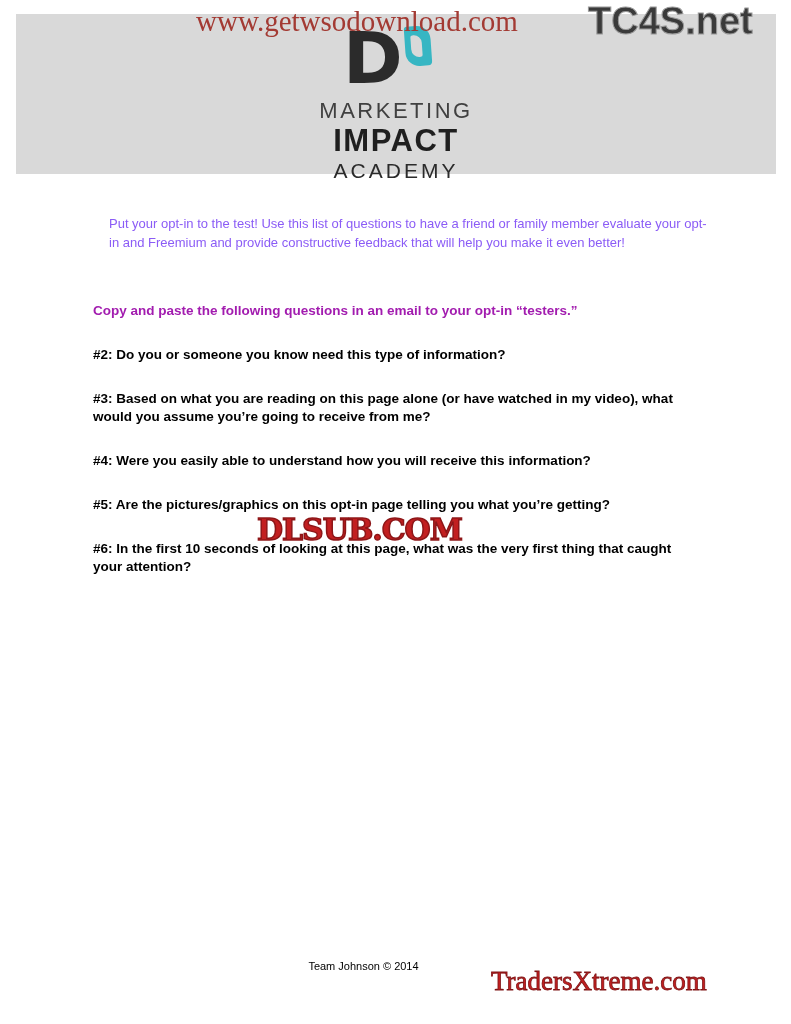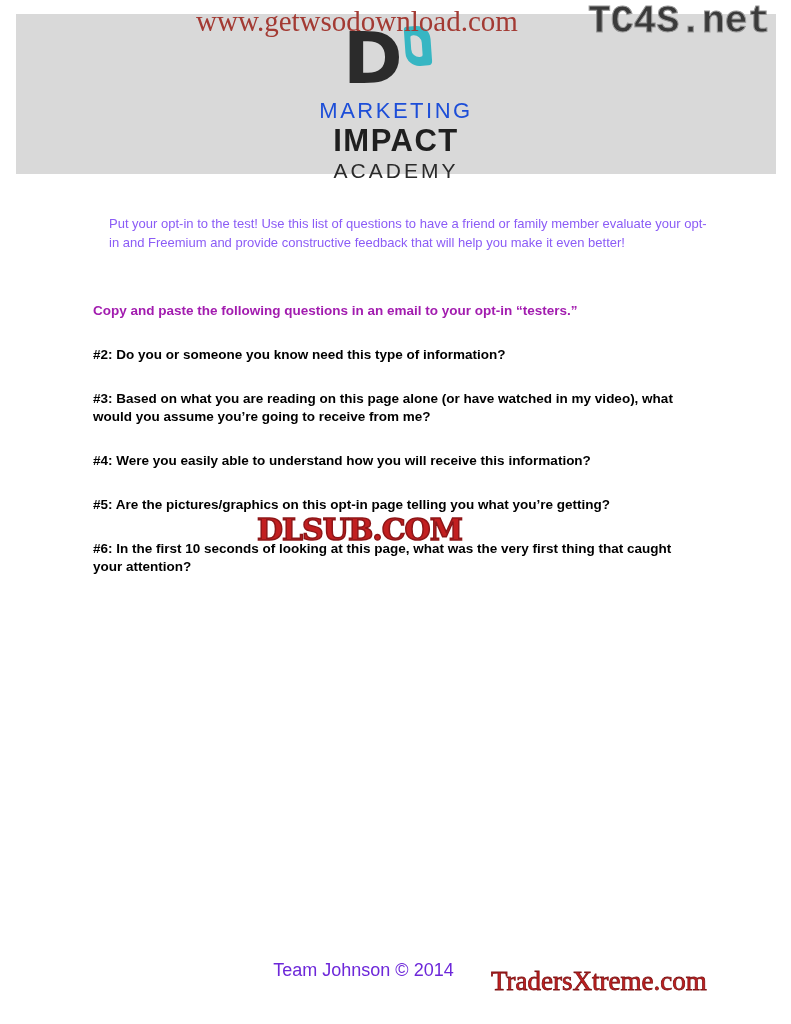--- a/index.html
+++ b/index.html
@@ -74,21 +74,21 @@
     top: 9px;
     width: 11px;
     height: 22px;
     background: #d9d9d9;
     border-radius: 2px 8px 2px 8px;
   }
   .logo-line1 {
     font-family: "Liberation Sans", sans-serif;
     font-size: 22px;
     letter-spacing: 2.5px;
-    color: #1d4ed8;
+    color: #404040;
     margin-top: 6px;
     font-weight: normal;
   }
   .logo-line2 {
     font-family: "Liberation Sans", sans-serif;
     font-size: 31px;
     letter-spacing: 1.5px;
     color: #1f1f1f;
     font-weight: bold;
     line-height: 34px;
@@ -142,42 +142,42 @@
     margin-top: 26px;
     width: 600px;
   }
 
   .footer {
     position: absolute;
     left: 0;
     top: 960px;
     width: 727px;
     text-align: center;
-    font-size: 18px;
-    color: #6d28d9;
+    font-size: 11px;
+    color: #000000;
   }
 
   
   .wm {
     position: absolute;
     pointer-events: none;
   }
   .wm-top-left {
     left: 196px;
     top: 5px;
     font-family: "Liberation Serif", serif;
     font-size: 29px;
     color: #a33a33;
     letter-spacing: 0px;
     white-space: nowrap;
   }
   .wm-top-right {
     left: 588px;
     top: 0px;
-    font-family: Liberation Mono, monospace;
+    font-family: Liberation Sans, sans-serif;
     font-weight: bold;
     font-size: 38px;
     color: #3a3a3a;
     -webkit-text-stroke: 1px #9a9a9a;
     white-space: nowrap;
   }
   .wm-center {
     left: 257px;
     top: 512px;
     font-family: "DejaVu Serif", serif;

